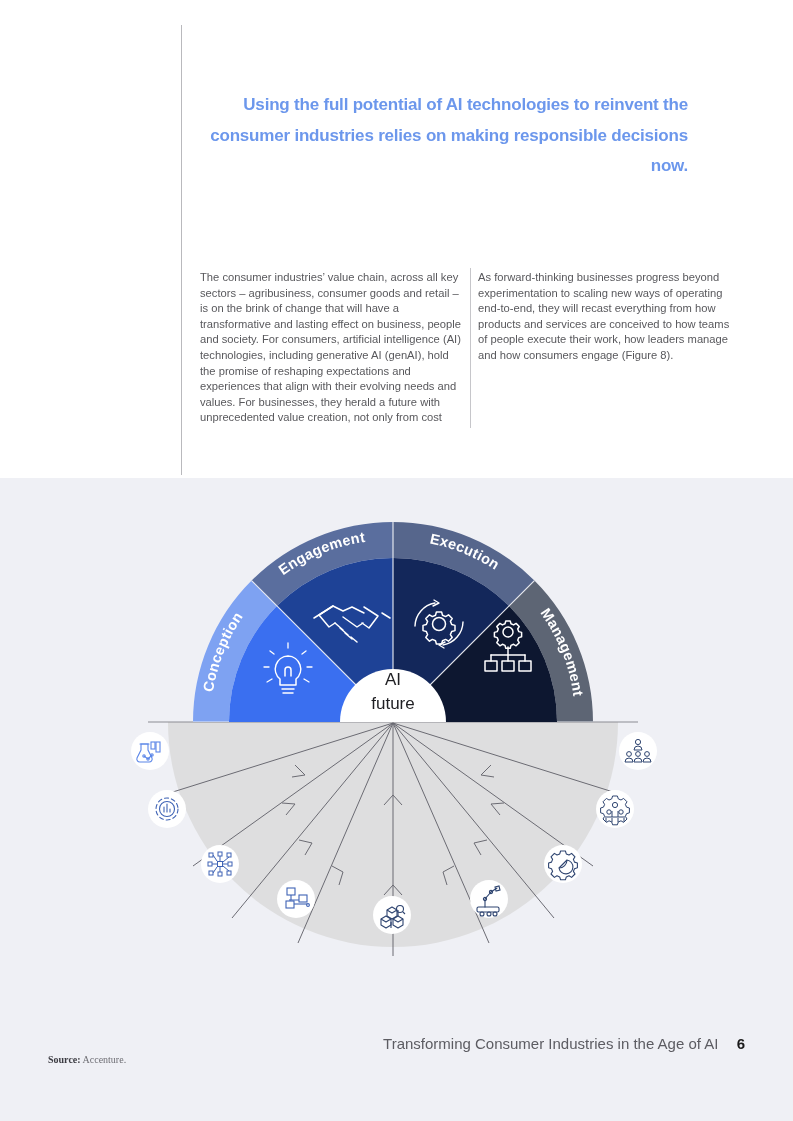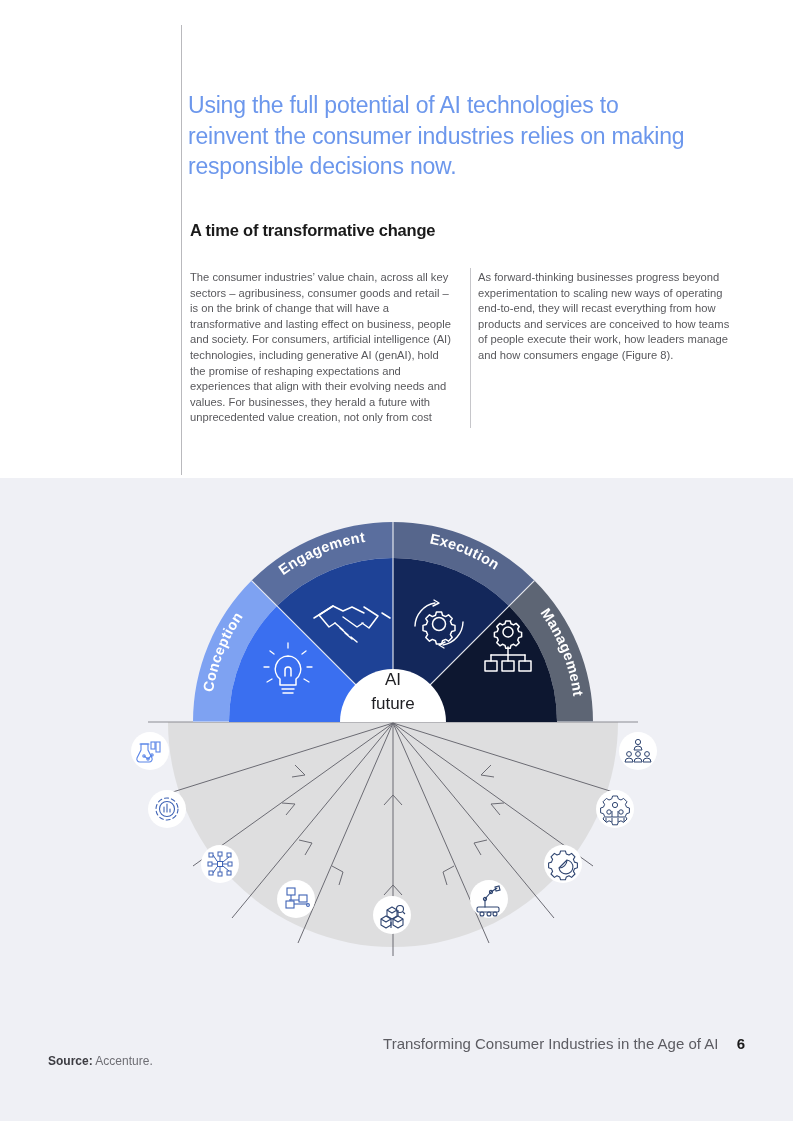--- a/index.html
+++ b/index.html
@@ -9,58 +9,57 @@
     -webkit-font-smoothing:antialiased;overflow:hidden;position:relative;
   }
   .page{position:relative;width:793px;height:1121px;}
 
   
   .top{position:absolute;left:0;top:0;width:793px;height:478px;background:#fff;}
   .vrule{position:absolute;left:181px;top:25px;width:1px;height:450px;background:#b9b9bd;}
 
   .title{position:absolute;left:188px;top:26px;font-size:50px;line-height:58px;
     font-weight:700;color:#1a1a1a;letter-spacing:-1.1px;}
-  .subtitle{position:absolute;left:188px;top:90px;width:500px;font-size:23px;
-    line-height:30.5px;font-weight:400;color:#6c97ec;letter-spacing:-0.2px;}
+  .subtitle{position:absolute;left:188px;top:90px;width:500px;font-size:17px;
+    line-height:30.5px;font-weight:700;color:#6c97ec;letter-spacing:-0.2px;text-align:right;}
 
   .h2{position:absolute;left:190px;top:221px;font-size:16.5px;font-weight:700;
     color:#1a1a1a;letter-spacing:-0.2px;}
 
   .colrule{position:absolute;left:470px;top:268px;width:1px;height:160px;background:#c6c6ca;}
   .col{position:absolute;font-size:11.2px;line-height:15.6px;color:#58585c;}
-  .col.left{left:190px;top:270px;width:265px;}
+  .col.left{left:200px;top:270px;width:265px;}
   .col.right{left:478px;top:270px;width:262px;}
   .col p{margin:0 0 14px 0;}
 
   .figrow{position:absolute;left:0;top:445px;width:793px;height:26px;}
   .figlabel{position:absolute;left:95px;top:449px;font-size:11.2px;letter-spacing:2.3px;
     color:#3c3c40;font-weight:400;}
   .figrule{position:absolute;left:181px;top:446px;width:1px;height:24px;background:#1a1a1a;}
   .figtitle{position:absolute;left:190px;top:448px;font-size:13px;font-weight:700;color:#1a1a1a;
     letter-spacing:-0.2px;}
 
   
   .figure{position:absolute;left:0;top:478px;width:793px;height:643px;background:#eff0f5;}
 
   .svgwrap{position:absolute;left:0;top:0;width:793px;height:643px;}
 
-  .source{position:absolute;left:48px;top:1054px;font-size:12px;color:#6e6e74;}
+  .source{position:absolute;left:48px;top:1054px;font-size:10px;color:#6e6e74;font-family:Liberation Serif, serif;}
   .source b{color:#3c3c42;font-weight:700;}
   .footer{position:absolute;right:48px;top:1035px;font-size:15px;color:#5c5c62;}
   .footer .pg{font-weight:700;color:#1a1a1a;margin-left:14px;}
 </style>
 </head>
 <body>
 
 <div class="page">
 
   <div class="top">
     <div class="vrule"></div>
     <div class="subtitle">Using the full potential of AI technologies to reinvent the consumer industries relies on making responsible decisions now.</div>
-    <div class="h2">A time of transformative change</div>
 
     <div class="colrule"></div>
     <div class="col left">
       <p>The consumer industries’ value chain, across all key sectors – agribusiness, consumer goods and retail – is on the brink of change that will have a transformative and lasting effect on business, people and society. For consumers, artificial intelligence (AI) technologies, including generative AI (genAI), hold the promise of reshaping expectations and experiences that align with their evolving needs and values. For businesses, they herald a future with unprecedented value creation, not only from cost</p>
     </div>
     <div class="col right">
       <p>As forward-thinking businesses progress beyond experimentation to scaling new ways of operating end-to-end, they will recast everything from how products and services are conceived to how teams of people execute their work, how leaders manage and how consumers engage (Figure 8).</p>
     </div>
 
     <div class="figrow">

